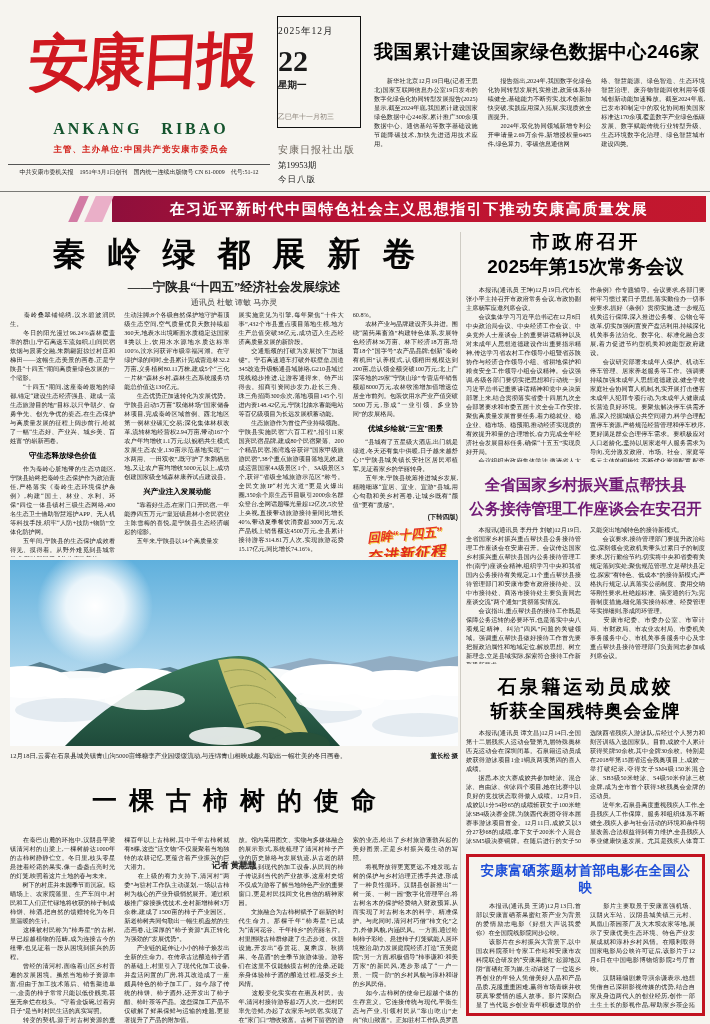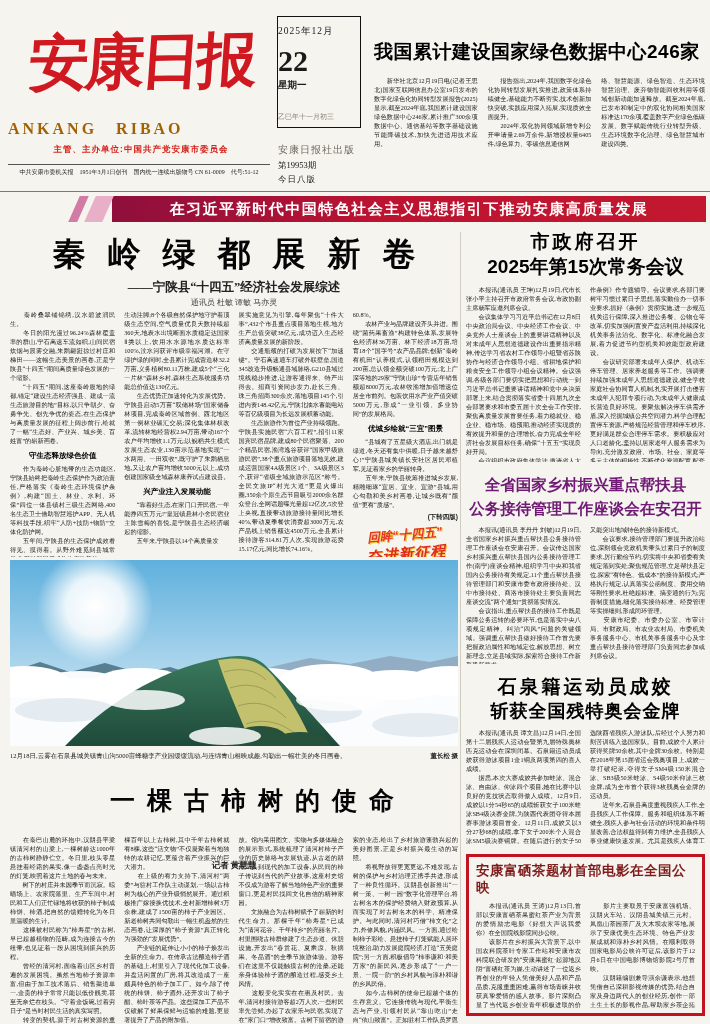--- a/index.html
+++ b/index.html
@@ -3,22 +3,22 @@
 <meta charset="utf-8">
 <style>
   html,body{margin:0;padding:0;background:#888;}
   #page{position:relative;width:710px;height:1024px;background:#f6f4ef;overflow:hidden;
         font-family:"Liberation Serif",serif;color:#1a1a1a;margin:0 auto;}
 
   
   .m-title{position:absolute;left:8px;top:2px;width:266px;height:118px;line-height:118px;
            text-align:center;font-family:"DejaVu Serif",serif;font-weight:bold;font-size:60px;
            color:#cf1820;letter-spacing:-4px;transform:skewX(-5deg) rotate(-1deg);}
-  .m-latin{position:absolute;left:8px;top:120px;width:266px;text-align:left;
-           font:bold 16px "Liberation Serif",serif;color:#a16207;letter-spacing:3px;word-spacing:12px;}
+  .m-latin{position:absolute;left:8px;top:120px;width:266px;text-align:center;
+           font:bold 16px "Liberation Serif",serif;color:#14532d;letter-spacing:3px;word-spacing:12px;}
   .m-org{position:absolute;left:8px;top:144px;width:266px;text-align:center;
          font:bold 8.5px "Liberation Sans",sans-serif;color:#d3251f;letter-spacing:1px;}
   .m-info{position:absolute;left:8px;top:164px;width:262px;border-top:1px solid #555;
           padding-top:3px;font-size:6px;color:#222;text-align:center;white-space:nowrap;}
 
   
   .datebox{position:absolute;left:277px;top:16px;width:84px;height:112px;border:1.5px solid #111;
            text-align:left;box-sizing:border-box;}
   .db-ym{margin-top:8px;font-size:9.5px;letter-spacing:1px;}
   .db-day{font:bold 30px/30px "Liberation Serif",serif;margin-top:8px;}
@@ -70,39 +70,39 @@
             text-shadow:1px 1px 0 #f3c93f;letter-spacing:1px;margin-top:1px;}
 
   
   .photo{position:absolute;left:10px;top:560px;width:448px;height:186px;display:block;}
   .photo-cap{position:absolute;left:10px;top:751px;width:448px;display:flex;
              font:6.5px/1.5 "Liberation Serif",serif;color:#222;}
   .cap-text{flex:1;}
   .cap-credit{margin-left:24px;font-weight:bold;white-space:nowrap;}
 
   
-  .tree-head{position:absolute;left:28px;top:785px;width:448px;text-align:center;
+  .tree-head{position:absolute;left:10px;top:785px;width:448px;text-align:center;
              font:bold 25px/1.2 "Liberation Sans",sans-serif;color:#050505;letter-spacing:12px;text-indent:12px;}
   .tree-byline{position:absolute;left:10px;top:860px;width:448px;text-align:center;
                font:bold 8.5px "Liberation Serif",serif;color:#222;}
   .tree-cols{position:absolute;left:10px;top:836px;width:448px;height:188px;}
 
   
   .rightcol{position:absolute;left:466px;top:230px;width:239px;height:794px;overflow:hidden;}
   .gov-h1{text-align:center;font:bold 19px/1.3 "Liberation Sans",sans-serif;letter-spacing:3px;color:#000;}
   .gov-h2{text-align:center;font:bold 19px/1.3 "Liberation Sans",sans-serif;color:#000;}
   .gov-cols{height:176px;margin-top:7px;}
   .meet-h{font:bold 15.5px/1.5 "Liberation Sans",sans-serif;text-align:center;color:#701a75;}
   .meet-h.first{margin-top:11px;}
   .meet-cols{height:138px;margin-top:6px;}
   .ath-h1{margin-top:11px;font:bold 19px/1.25 "Liberation Sans",sans-serif;text-align:center;letter-spacing:3px;color:#000;}
   .ath-h2{font:bold 18px/1.35 "Liberation Sans",sans-serif;text-align:center;letter-spacing:1px;color:#000;}
   .ath-cols{height:116px;margin-top:6px;}
   .movie-box{margin-top:9px;border:3px solid #c21320;padding:5px 7px;background:#f6f4ef;}
-  .movie-h{font:bold 13.5px/1.3 "Liberation Sans",sans-serif;text-align:left;letter-spacing:0.5px;color:#7f1d1d;}
+  .movie-h{font:bold 13.5px/1.3 "Liberation Sans",sans-serif;text-align:center;letter-spacing:0.5px;color:#1d4ed8;}
   .movie-cols{height:106px;margin-top:5px;}
 </style>
 </head>
 <body>
 
 <div id="page">
 
   <div class="m-title">安康日报</div>
   <div class="m-latin">ANKANG RIBAO</div>
   <div class="m-org">主管、主办单位:中国共产党安康市委员会</div>

